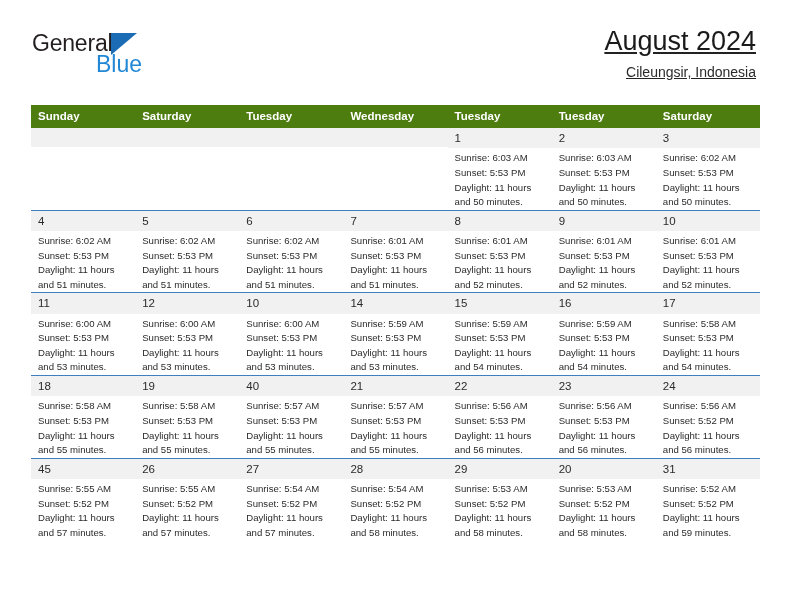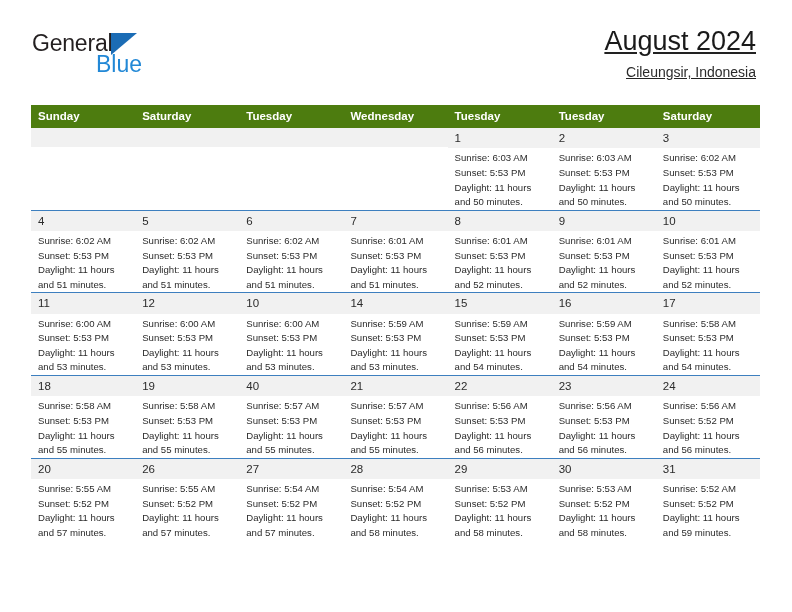--- a/index.html
+++ b/index.html
@@ -458,76 +458,76 @@
                 <div>Sunset: 5:52 PM</div>
                 <div>Daylight: 11 hours</div>
                 <div>and 56 minutes.</div>
               </div>
             </div>
           </td>
         </tr>
         <tr class="week-row">
           <td>
             <div class="cell-inner">
+              <div class="daynum">45</div>
+              <div class="details">
+                <div>Sunrise: 5:55 AM</div>
+                <div>Sunset: 5:52 PM</div>
+                <div>Daylight: 11 hours</div>
+                <div>and 57 minutes.</div>
+              </div>
+            </div>
+          </td>
+          <td>
+            <div class="cell-inner">
+              <div class="daynum">26</div>
+              <div class="details">
+                <div>Sunrise: 5:55 AM</div>
+                <div>Sunset: 5:52 PM</div>
+                <div>Daylight: 11 hours</div>
+                <div>and 57 minutes.</div>
+              </div>
+            </div>
+          </td>
+          <td>
+            <div class="cell-inner">
+              <div class="daynum">27</div>
+              <div class="details">
+                <div>Sunrise: 5:54 AM</div>
+                <div>Sunset: 5:52 PM</div>
+                <div>Daylight: 11 hours</div>
+                <div>and 57 minutes.</div>
+              </div>
+            </div>
+          </td>
+          <td>
+            <div class="cell-inner">
+              <div class="daynum">28</div>
+              <div class="details">
+                <div>Sunrise: 5:54 AM</div>
+                <div>Sunset: 5:52 PM</div>
+                <div>Daylight: 11 hours</div>
+                <div>and 58 minutes.</div>
+              </div>
+            </div>
+          </td>
+          <td>
+            <div class="cell-inner">
+              <div class="daynum">29</div>
+              <div class="details">
+                <div>Sunrise: 5:53 AM</div>
+                <div>Sunset: 5:52 PM</div>
+                <div>Daylight: 11 hours</div>
+                <div>and 58 minutes.</div>
+              </div>
+            </div>
+          </td>
+          <td>
+            <div class="cell-inner">
               <div class="daynum">20</div>
-              <div class="details">
-                <div>Sunrise: 5:55 AM</div>
-                <div>Sunset: 5:52 PM</div>
-                <div>Daylight: 11 hours</div>
-                <div>and 57 minutes.</div>
-              </div>
-            </div>
-          </td>
-          <td>
-            <div class="cell-inner">
-              <div class="daynum">26</div>
-              <div class="details">
-                <div>Sunrise: 5:55 AM</div>
-                <div>Sunset: 5:52 PM</div>
-                <div>Daylight: 11 hours</div>
-                <div>and 57 minutes.</div>
-              </div>
-            </div>
-          </td>
-          <td>
-            <div class="cell-inner">
-              <div class="daynum">27</div>
-              <div class="details">
-                <div>Sunrise: 5:54 AM</div>
-                <div>Sunset: 5:52 PM</div>
-                <div>Daylight: 11 hours</div>
-                <div>and 57 minutes.</div>
-              </div>
-            </div>
-          </td>
-          <td>
-            <div class="cell-inner">
-              <div class="daynum">28</div>
-              <div class="details">
-                <div>Sunrise: 5:54 AM</div>
-                <div>Sunset: 5:52 PM</div>
-                <div>Daylight: 11 hours</div>
-                <div>and 58 minutes.</div>
-              </div>
-            </div>
-          </td>
-          <td>
-            <div class="cell-inner">
-              <div class="daynum">29</div>
-              <div class="details">
-                <div>Sunrise: 5:53 AM</div>
-                <div>Sunset: 5:52 PM</div>
-                <div>Daylight: 11 hours</div>
-                <div>and 58 minutes.</div>
-              </div>
-            </div>
-          </td>
-          <td>
-            <div class="cell-inner">
-              <div class="daynum">30</div>
               <div class="details">
                 <div>Sunrise: 5:53 AM</div>
                 <div>Sunset: 5:52 PM</div>
                 <div>Daylight: 11 hours</div>
                 <div>and 58 minutes.</div>
               </div>
             </div>
           </td>
           <td>
             <div class="cell-inner">

